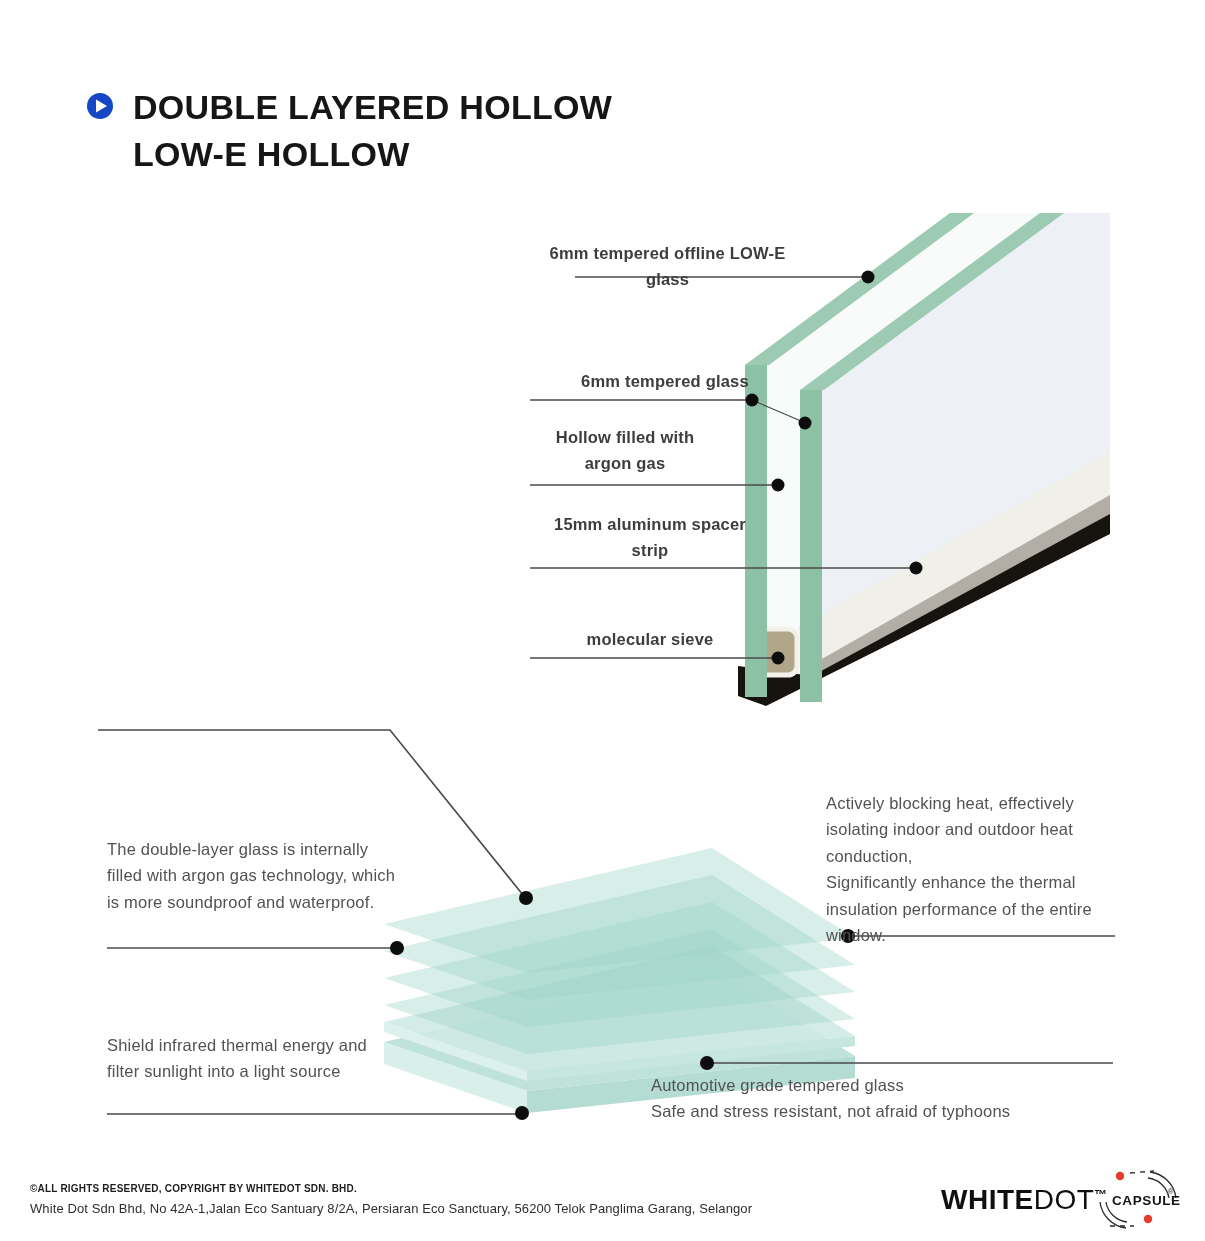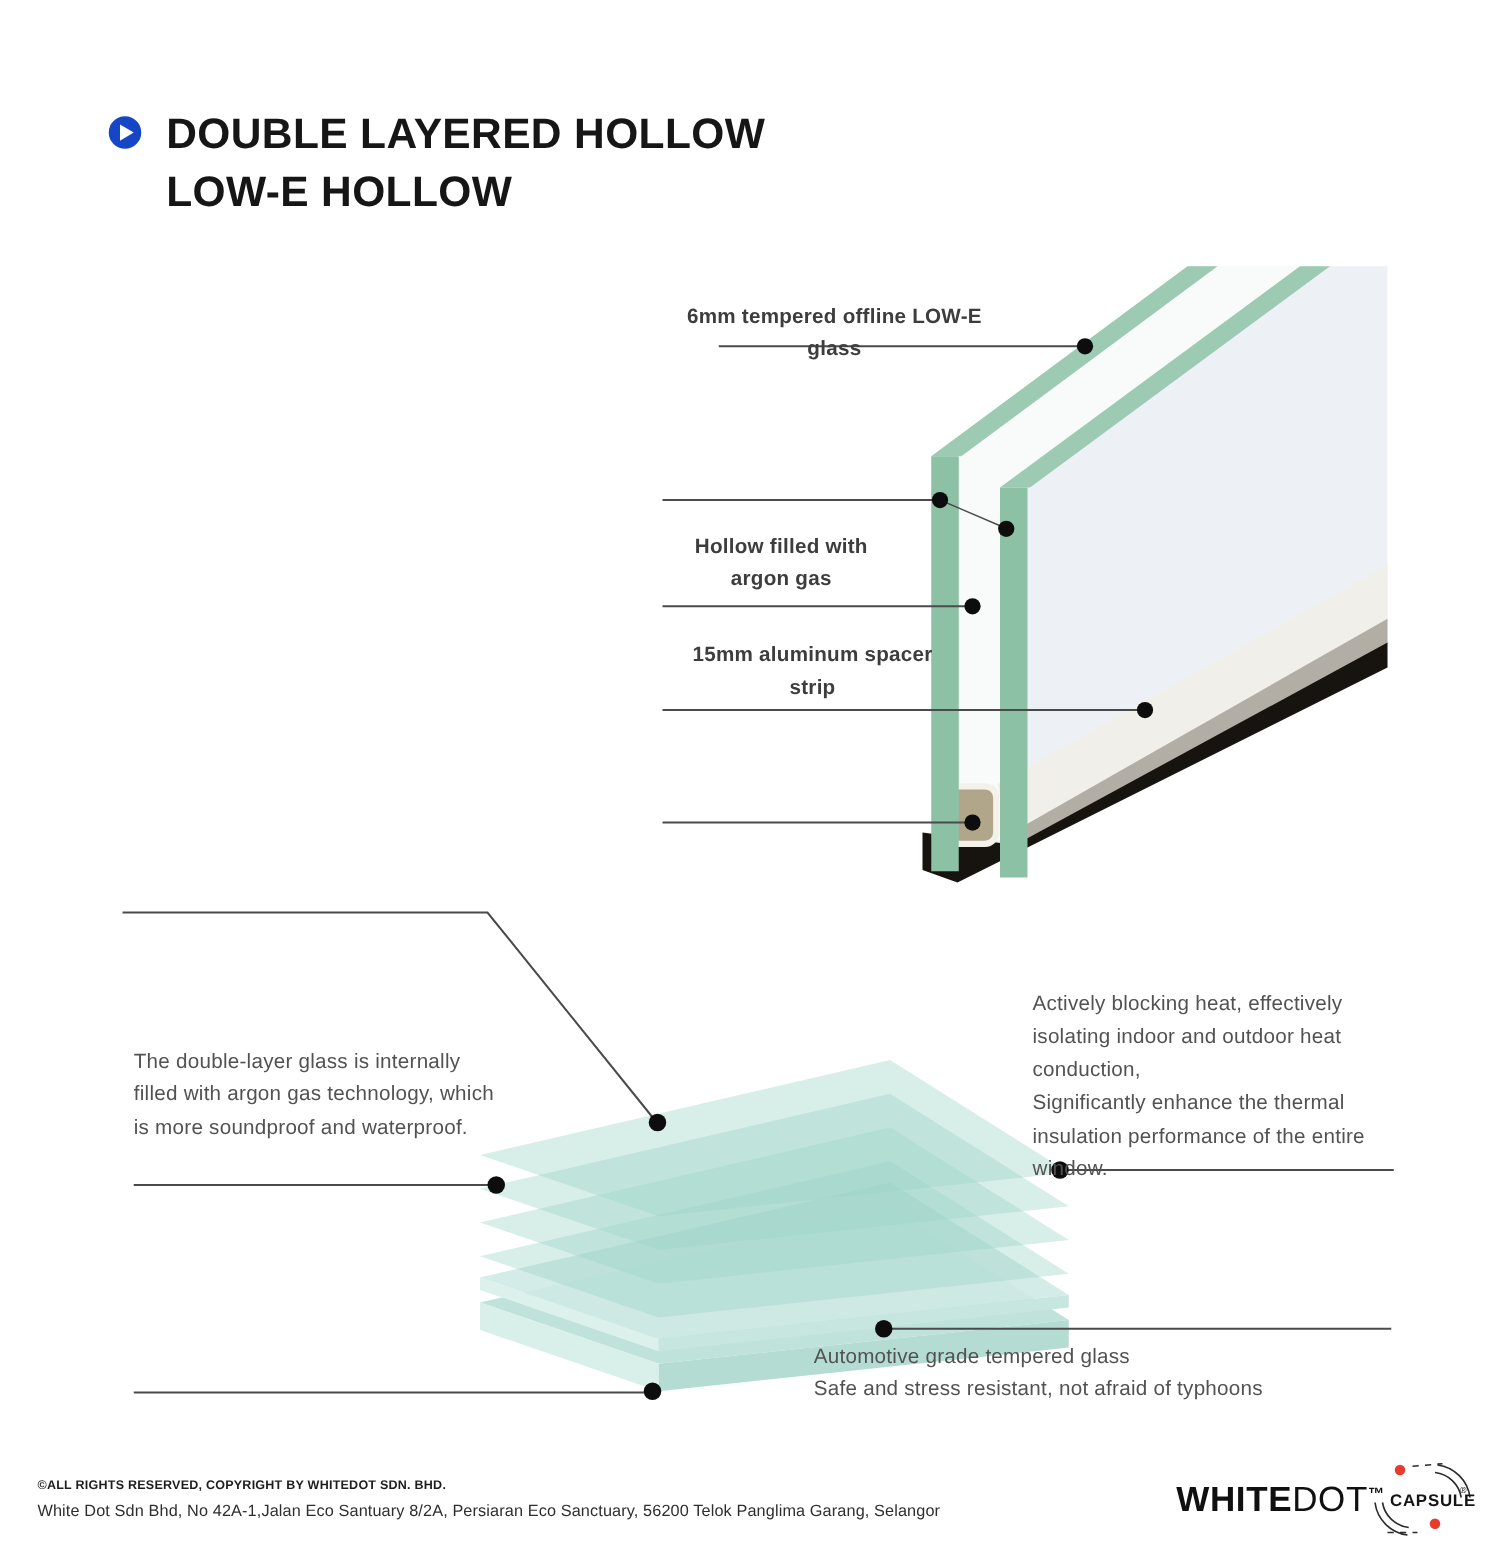--- a/index.html
+++ b/index.html
@@ -97,26 +97,29 @@
     <circle cx="14" cy="14" r="13" fill="#1546c6"></circle>
     <polygon points="10,7.5 21,14 10,20.5" fill="#ffffff"></polygon>
   </svg>
 
   <div id="title" class="abs">
     <div>DOUBLE LAYERED HOLLOW</div>
     <div>LOW-E HOLLOW</div>
   </div>
 
   <div class="abs dlabel" style="left:535px;top:240px;width:265px">6mm tempered offline LOW-E glass</div>
+  <div class="abs dlabel" style="left:535px;top:368px;width:260px">6mm tempered glass</div>
   <div class="abs dlabel" style="left:535px;top:424px;width:180px">Hollow filled with argon gas</div>
   <div class="abs dlabel" style="left:535px;top:511px;width:230px">15mm aluminum spacer strip</div>
+  <div class="abs dlabel" style="left:535px;top:626px;width:230px">molecular sieve</div>
 
   <div class="abs para" style="left:107px;top:836px;width:300px">The double-layer glass is internally filled with argon gas technology, which is more soundproof and waterproof.</div>
   <div class="abs para right-txt" style="right:90px;top:790px;width:305px">Actively blocking heat, effectively isolating indoor and outdoor heat conduction,
 Significantly enhance the thermal insulation performance of the entire window.</div>
+  <div class="abs para" style="left:107px;top:1032px;width:270px">Shield infrared thermal energy and filter sunlight into a light source</div>
   <div class="abs para right-txt" style="right:90px;top:1072px;width:480px">Automotive grade tempered glass
 Safe and stress resistant, not afraid of typhoons</div>
 
   <div id="footer-copy" class="abs">©ALL RIGHTS RESERVED, COPYRIGHT BY WHITEDOT SDN. BHD.</div>
   <div id="footer-addr" class="abs">White Dot Sdn Bhd, No 42A-1,Jalan Eco Santuary 8/2A, Persiaran Eco Sanctuary, 56200 Telok Panglima Garang, Selangor</div>
 
   <div id="whitedot-logo" class="abs">
     <span class="w1">WHITE</span><span class="w2">DOT</span><span class="tm">™</span>
   </div>
 

